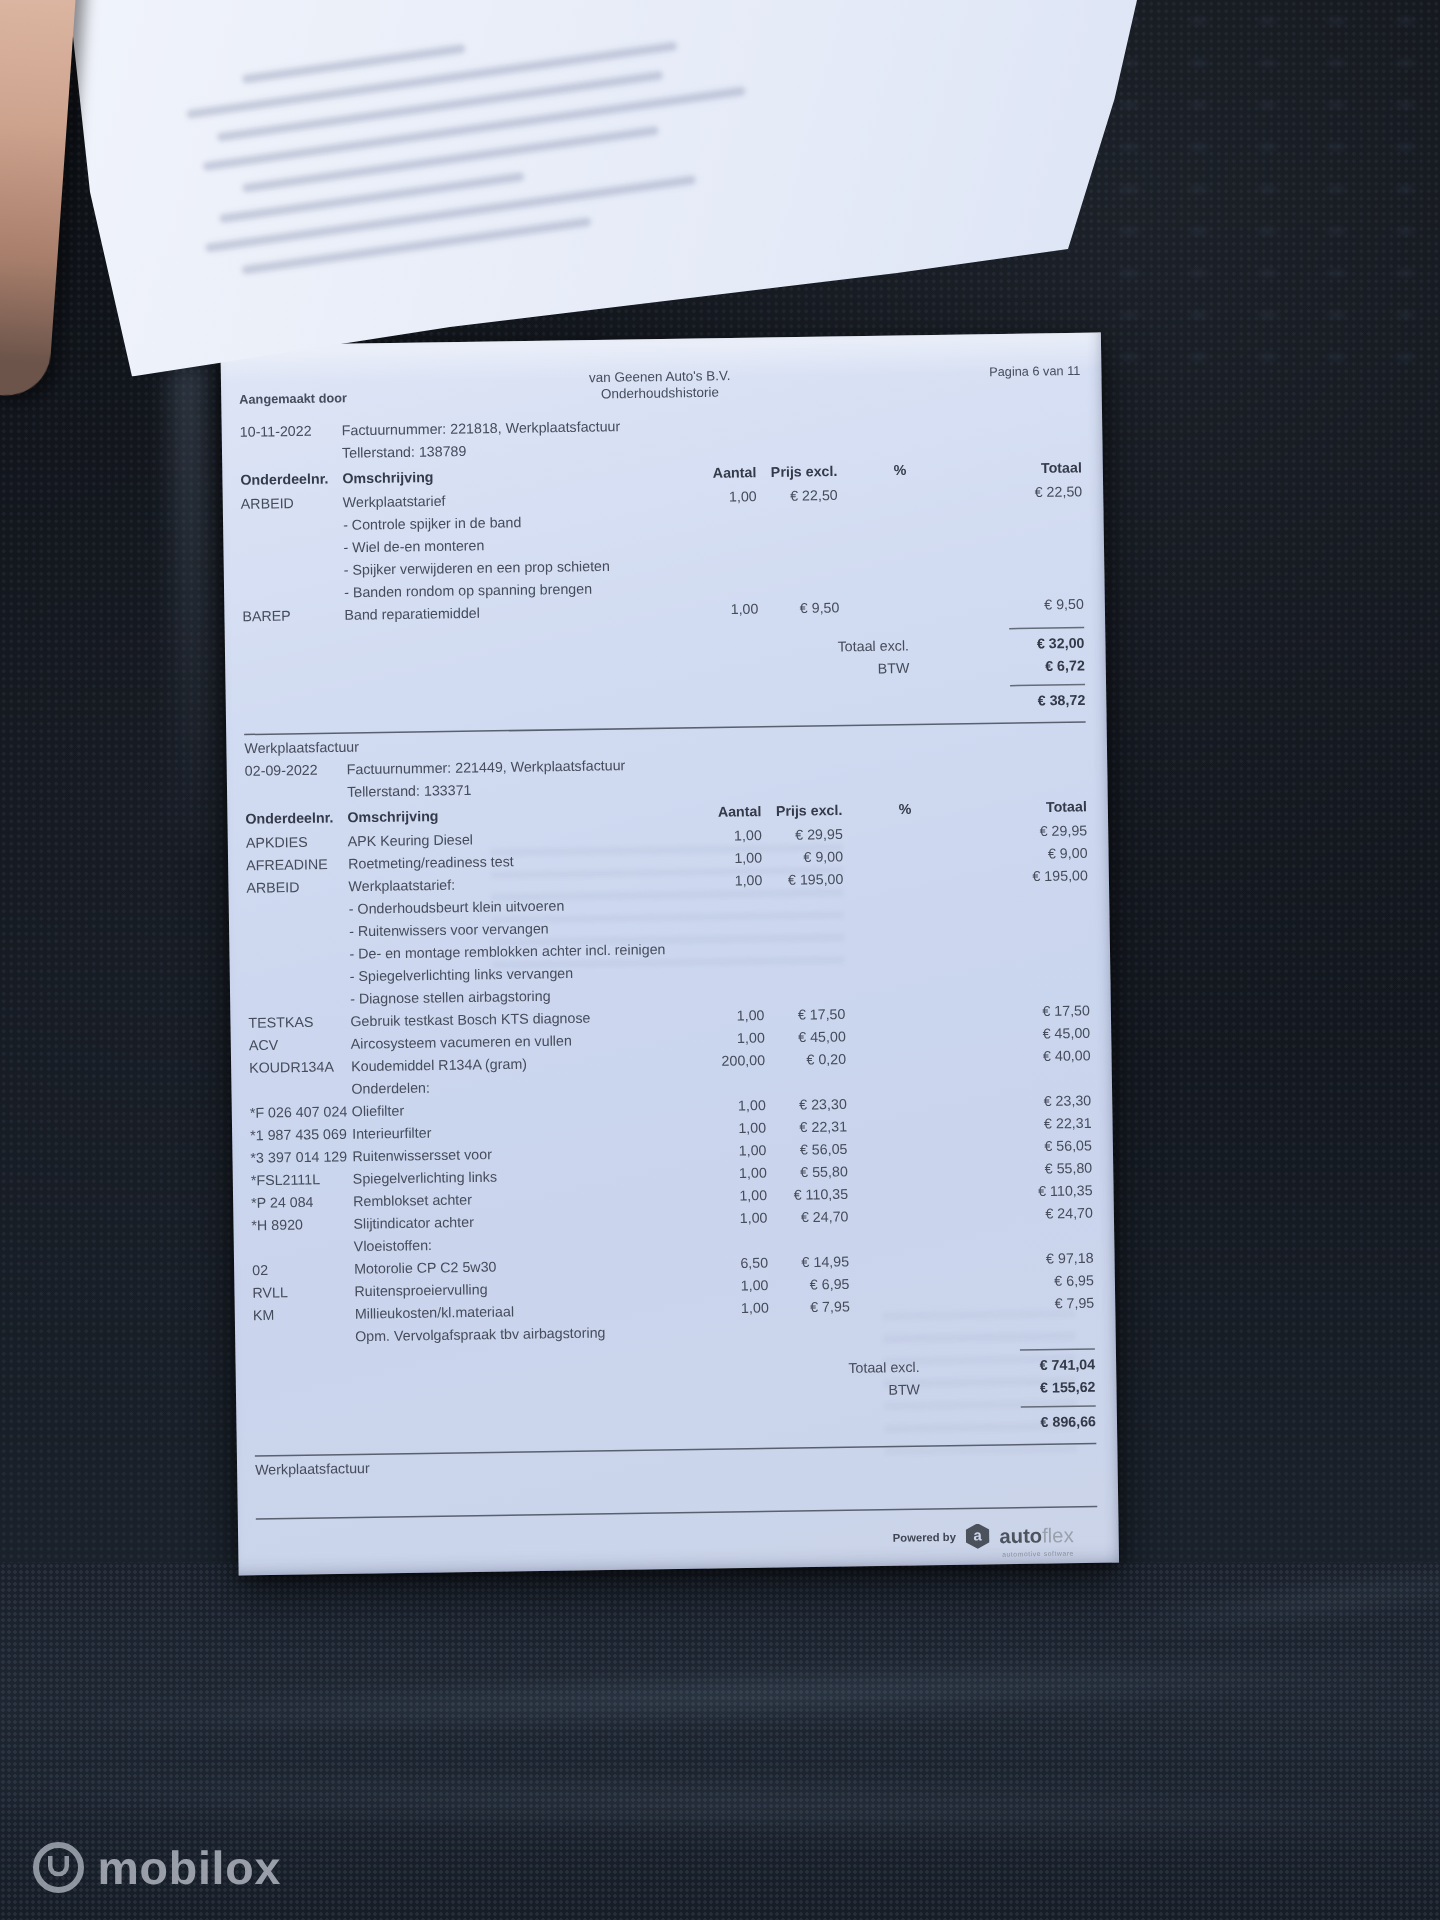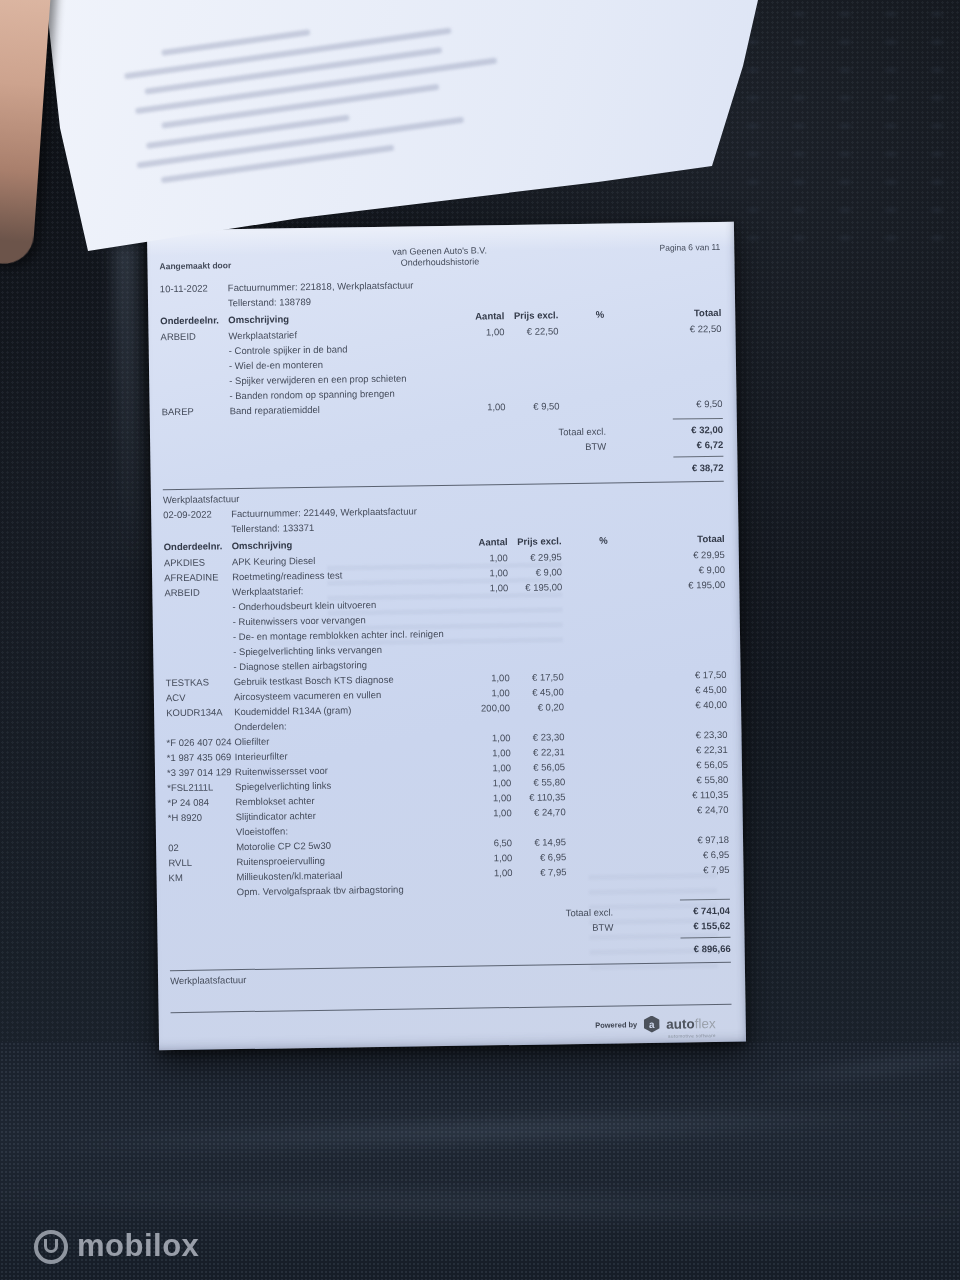--- a/index.html
+++ b/index.html
@@ -97,21 +97,21 @@
     clip-path:polygon(50% 0,96% 25%,96% 75%,50% 100%,4% 75%,4% 25%);
     display:inline-flex;align-items:center;justify-content:center;
     font-size:10px;font-weight:700;}
   .aflex{position:relative;font-size:13.5px;line-height:13px;}
   .aflex .b1{font-weight:700;color:#4e545e;}
   .aflex .b2{font-weight:400;color:#9aa1ab;}
   .aflex .tag{position:absolute;right:0;top:12px;font-size:4.5px;letter-spacing:.4px;
     color:#8d95a0;font-style:normal;white-space:nowrap;}
 
   
-  .watermark{position:absolute;left:34px;top:1228px;display:flex;align-items:flex-end;gap:9px;}
+  .watermark{position:absolute;left:22px;top:1228px;display:flex;align-items:flex-start;gap:9px;}
   .wm-icon{width:26px;height:26px;border:4px solid rgba(192,198,208,.70);border-radius:50%;
     position:relative;display:inline-block;}
   .wm-icon::after{content:"";position:absolute;left:6px;top:5px;width:8px;height:11px;
     border:3.5px solid rgba(192,198,208,.70);border-top:none;border-radius:0 0 8px 8px;}
   .wm-text{font-size:31px;font-weight:600;letter-spacing:.5px;color:rgba(188,194,204,.78);}
 </style>
 </head>
 <body>
 
 <div class="scene">

